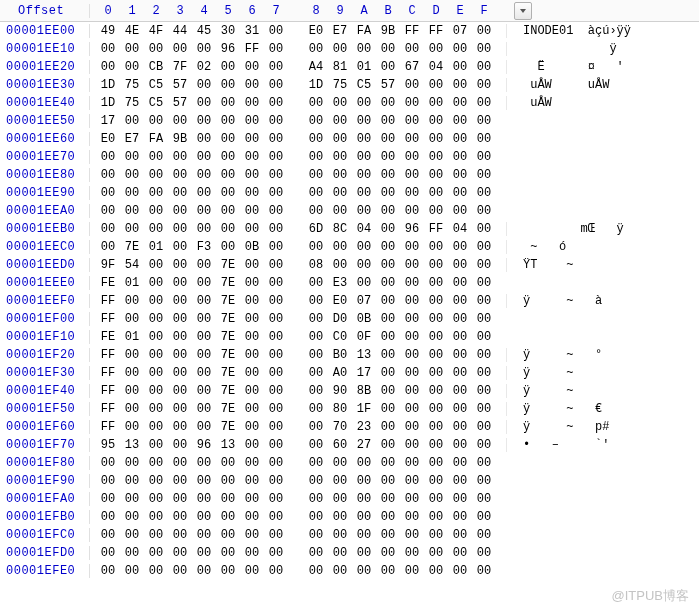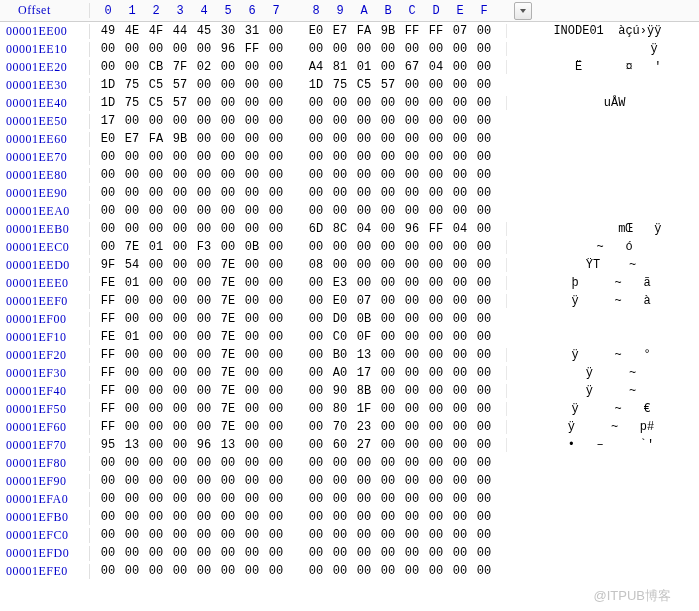--- a/index.html
+++ b/index.html
@@ -27,21 +27,21 @@
   .data-row {
     display: flex;
     height: 18px;
     align-items: center;
   }
   .offset-col {
     width: 90px;
     padding-left: 6px;
     color: #0000cc;
     border-right: 1px solid #e0e0e0;
-    font-family: Liberation Serif, serif;
+    font-family: Liberation Mono, monospace;
     letter-spacing: 0.5px;
   }
   .offset-header {
     color: #0000cc;
     padding-left: 18px;
   }
   .hex-area {
     display: flex;
     padding-left: 6px;
   }
@@ -59,21 +59,20 @@
     width: 16px;
   }
   .ascii-area {
     flex: 1;
     padding-left: 16px;
     color: #000000;
     white-space: pre;
     font-family: "Courier New", monospace;
     border-left: 1px solid #e8e8e8;
     margin-left: 10px;
-    text-align: center;
   }
   .unknown-btn {
     position: absolute;
     left: 514px;
     top: 2px;
     width: 18px;
     height: 18px;
     background: linear-gradient(#fefefe, #e8e8e8);
     border: 1px solid #b0b0b0;
     border-radius: 2px;
@@ -83,21 +82,21 @@
   }
   .chevron {
     width: 0;
     height: 0;
     border-left: 3px solid transparent;
     border-right: 3px solid transparent;
     border-top: 4px solid #555;
   }
   .watermark {
     position: absolute;
-    right: 28px;
+    right: 10px;
     bottom: 6px;
     color: #c4c4c4;
     font-family: sans-serif;
     font-size: 13px;
   }
 </style>
 </head>
 <body>
 
 <div class="container" id="container">
@@ -210,20 +209,21 @@
         <div class="hex-gap"></div>
         <div class="hex-cell">1D</div>
         <div class="hex-cell">75</div>
         <div class="hex-cell">C5</div>
         <div class="hex-cell">57</div>
         <div class="hex-cell">00</div>
         <div class="hex-cell">00</div>
         <div class="hex-cell">00</div>
         <div class="hex-cell">00</div>
       </div>
+      <div class="ascii-area"> uÅW     uÅW</div>
     </div>
     <div class="data-row">
       <div class="offset-col">00001EE40</div>
       <div class="hex-area">
         <div class="hex-cell">1D</div>
         <div class="hex-cell">75</div>
         <div class="hex-cell">C5</div>
         <div class="hex-cell">57</div>
         <div class="hex-cell">00</div>
         <div class="hex-cell">00</div>
@@ -461,21 +461,20 @@
         <div class="hex-gap"></div>
         <div class="hex-cell">00</div>
         <div class="hex-cell">E3</div>
         <div class="hex-cell">00</div>
         <div class="hex-cell">00</div>
         <div class="hex-cell">00</div>
         <div class="hex-cell">00</div>
         <div class="hex-cell">00</div>
         <div class="hex-cell">00</div>
       </div>
-      <div class="ascii-area">þ     ~   ã</div>
     </div>
     <div class="data-row">
       <div class="offset-col">00001EEF0</div>
       <div class="hex-area">
         <div class="hex-cell">FF</div>
         <div class="hex-cell">00</div>
         <div class="hex-cell">00</div>
         <div class="hex-cell">00</div>
         <div class="hex-cell">00</div>
         <div class="hex-cell">7E</div>

